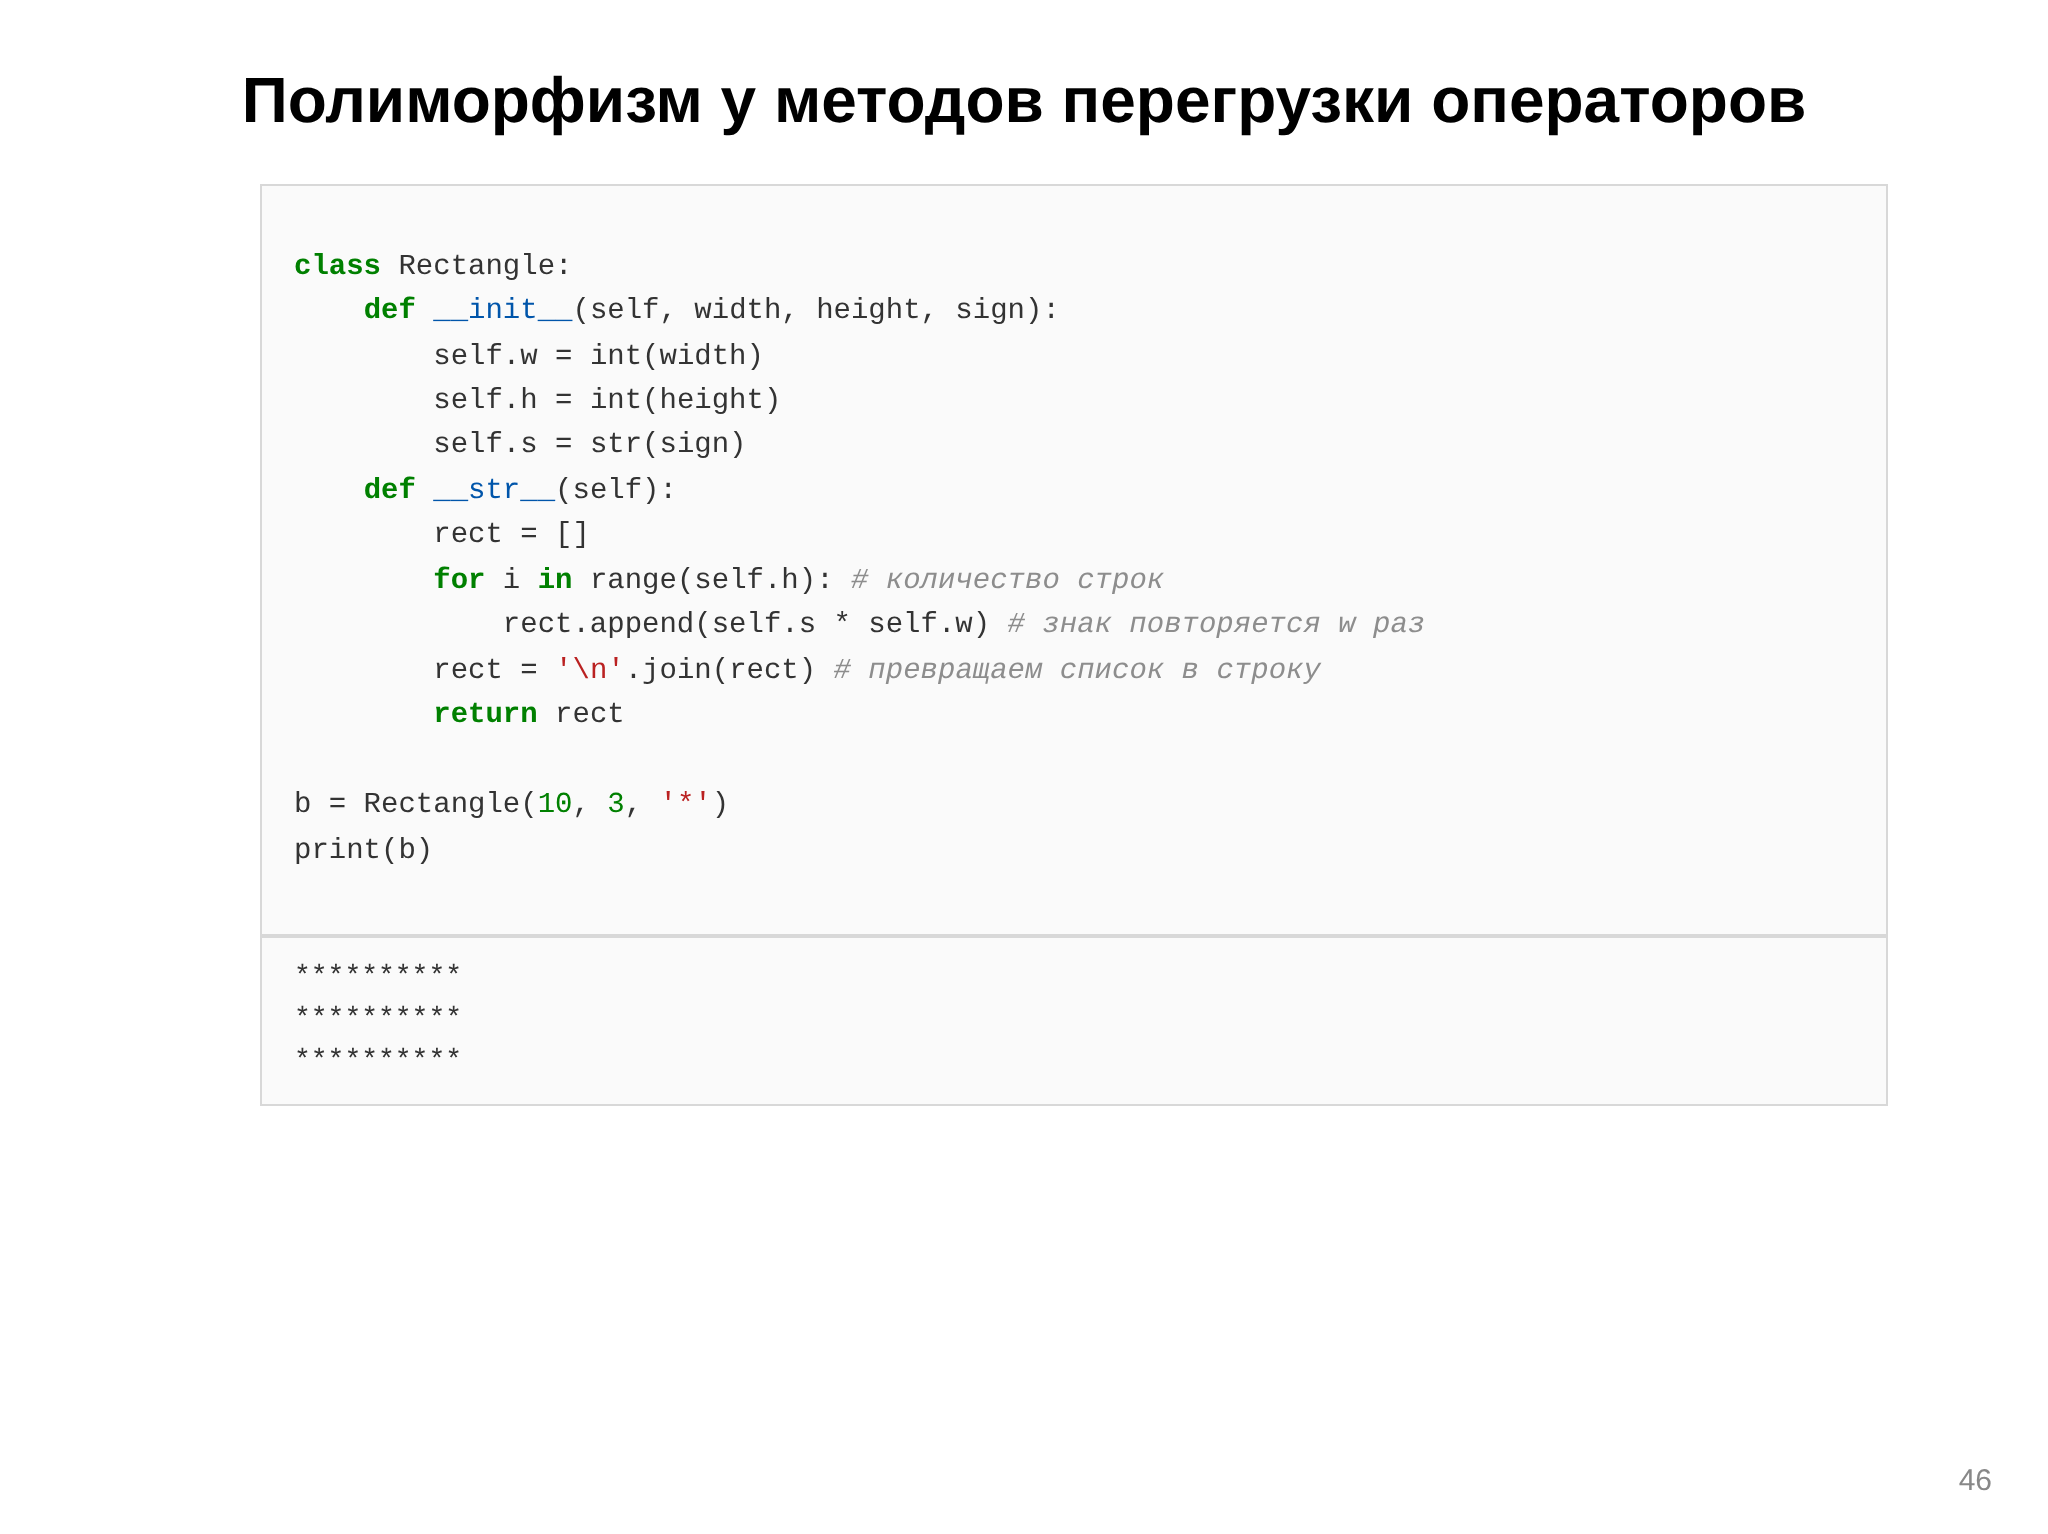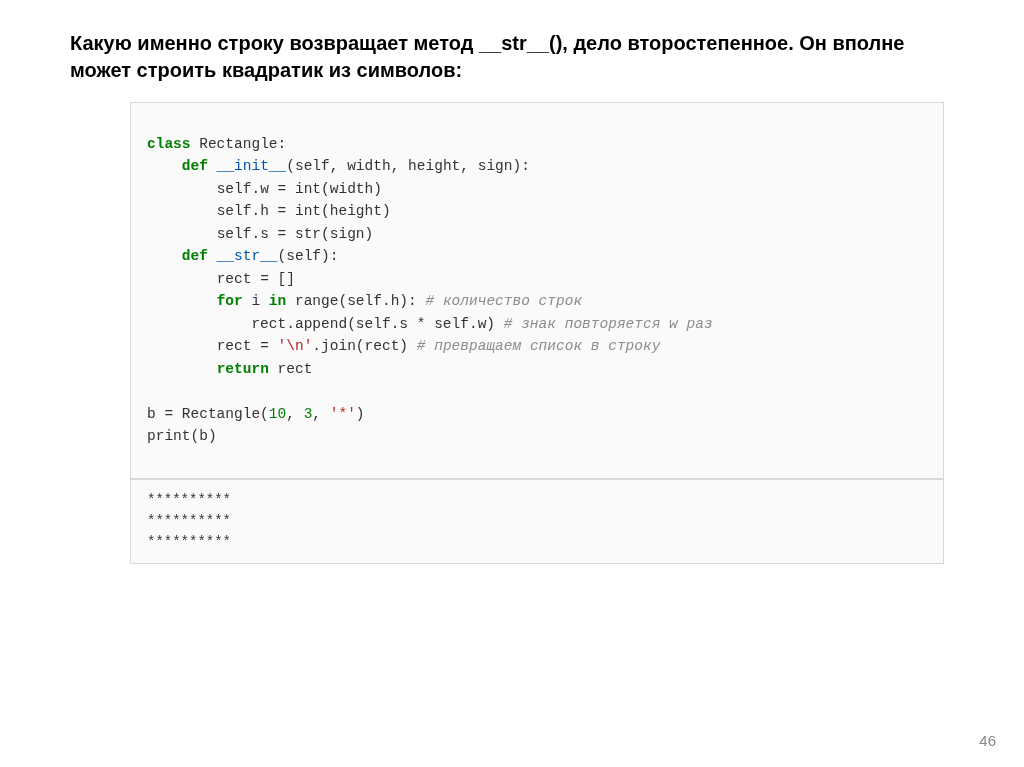--- a/index.html
+++ b/index.html
@@ -76,22 +76,22 @@
     .cls { color: #0055aa; }
     .str { color: #ba2121; }
     .num { color: #008000; }
     .cmt { color: #8d8d8d; font-style: italic; }
   </style>
 </head>
 <body>
 
 <div class="slide">
 
+  <h1 class="title">Полиморфизм у методов перегрузки операторов</h1>
 
-  <p class="body-text">Какую именно строку возвращает метод __str__(), дело второстепенное. Он вполне может строить квадратик из символов:</p>
 
   <div class="code-block"><span class="kw">class</span><span> Rectangle:</span>
     <span class="kw">def</span><span class="cls"> __init__</span><span>(self, width, height, sign):</span>
         <span>self.w = int(width)</span>
         <span>self.h = int(height)</span>
         <span>self.s = str(sign)</span>
     <span class="kw">def</span><span class="cls"> __str__</span><span>(self):</span>
         <span>rect = []</span>
         <span class="kw">for</span><span> i </span><span class="kw">in</span><span> range(self.h): </span><span class="cmt"># количество строк</span>
             <span>rect.append(self.s * self.w) </span><span class="cmt"># знак повторяется w раз</span>

